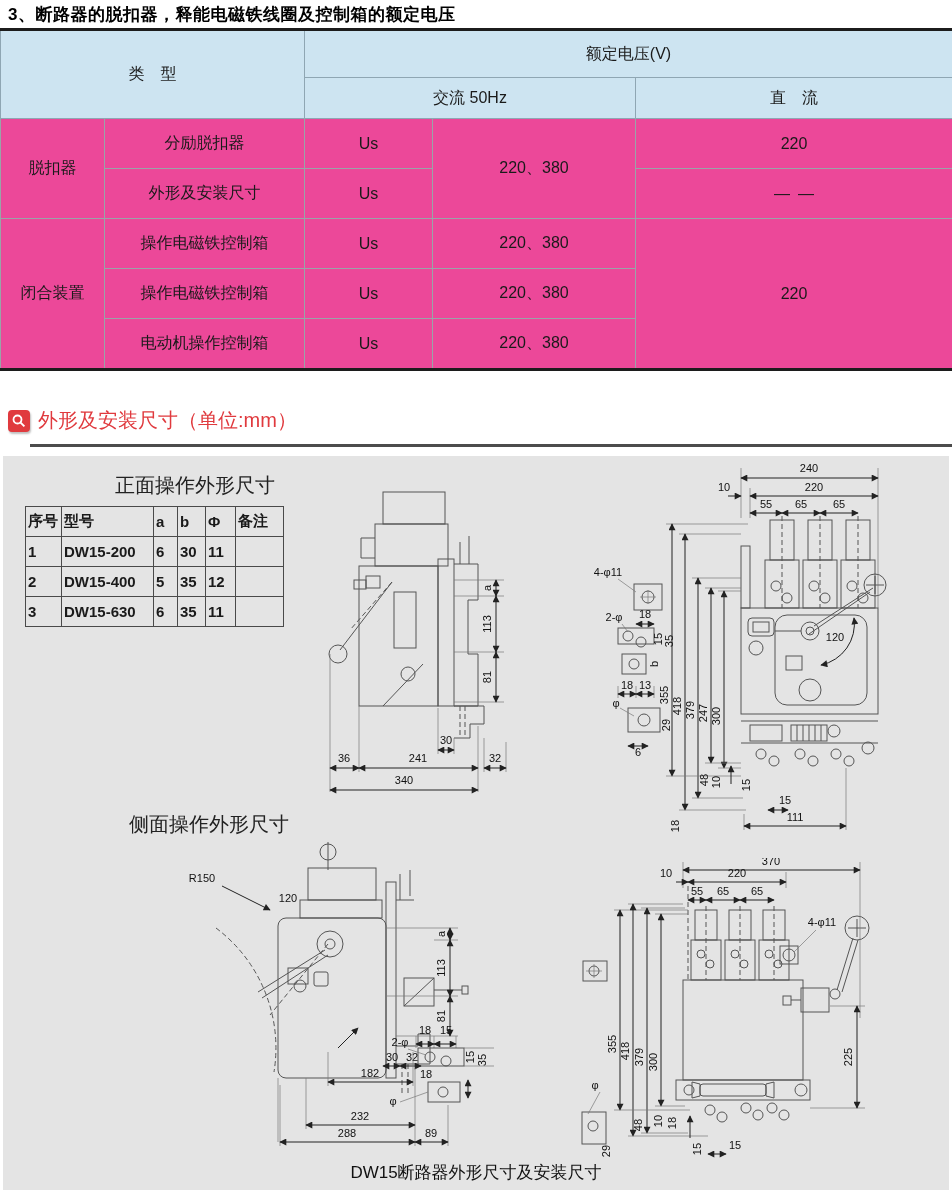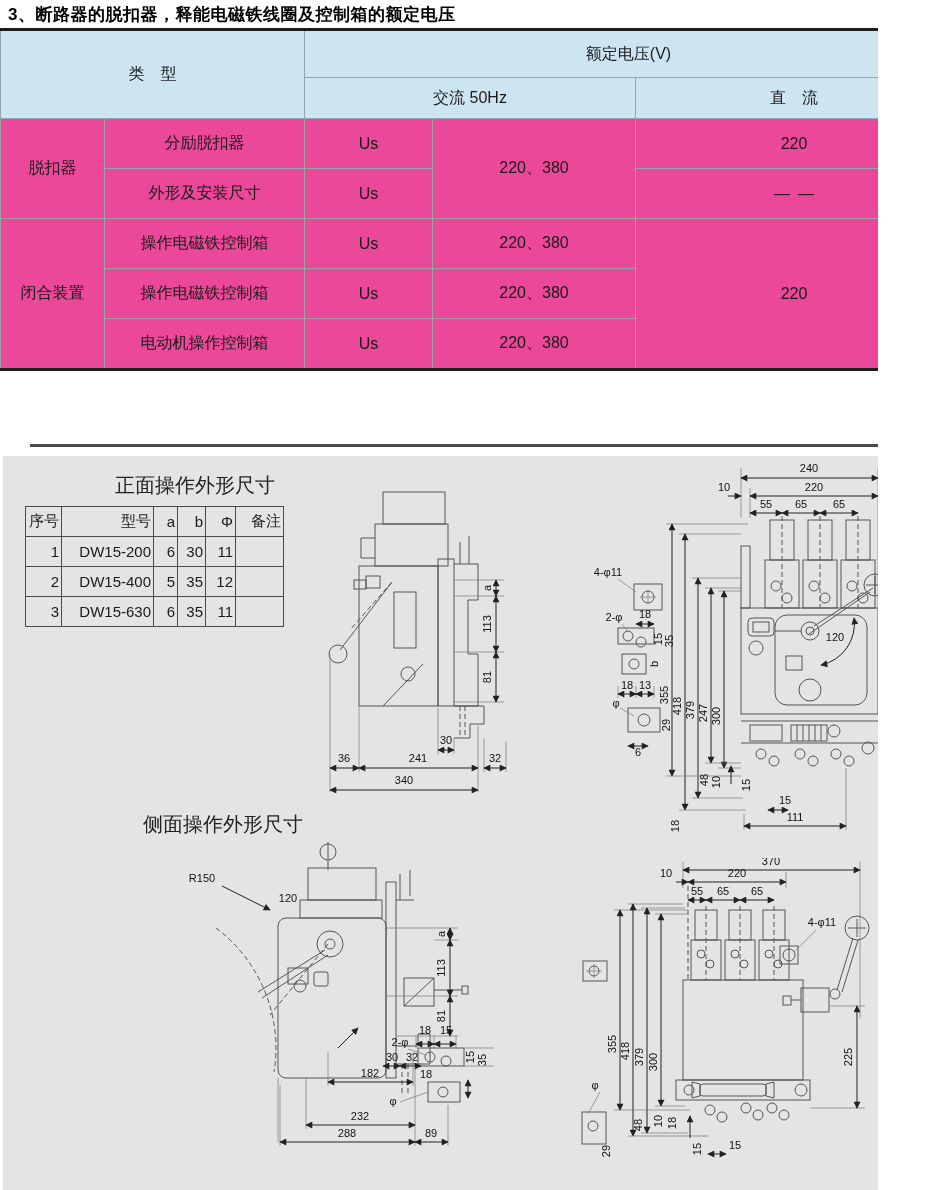--- a/index.html
+++ b/index.html
@@ -1,17 +1,17 @@
 <!DOCTYPE html>
 <html><head>
 <meta charset="utf-8">
 <style>
   html,body{margin:0;padding:0;background:#fff;}
   body{font-family:"Liberation Sans","DejaVu Sans",sans-serif;color:#111;}
-  .page{position:relative;width:878px;height:1190px;overflow:hidden;background:#fff;}
+  .page{position:relative;width:952px;height:1190px;overflow:hidden;background:#fff;}
 
   .page-title{position:absolute;top:3px;left:8px;font-size:17px;font-weight:bold;color:#000;letter-spacing:0.5px;}
 
   table.vtab{position:absolute;top:28px;left:0;border-collapse:collapse;table-layout:fixed;width:952px;
     border-top:3px solid #1c1c1c;border-bottom:3px solid #1c1c1c;}
   table.vtab th,table.vtab td{border:1px solid #9aa3a8;text-align:center;font-size:16px;font-weight:normal;color:#1a1a1a;padding:0;}
   table.vtab thead th{background:#cde4f1;border-color:#8fa6b3;}
   table.vtab tr.h1 th{height:46px;margin-left:25px;}
   table.vtab tr.h2 th{height:40px;}
   table.vtab tbody td{height:49px;background:#ec4899;}
@@ -19,25 +19,25 @@
   .note{position:absolute;top:378px;left:6px;font-size:16px;color:#111;}
 
   .sec-head{position:absolute;top:407px;left:8px;display:flex;align-items:center;}
   .sec-ico{width:22px;height:22px;background:#e03a3e;border-radius:4px;display:flex;align-items:center;justify-content:center;box-shadow:1px 2px 2px rgba(0,0,0,.25);}
   .sec-txt{margin-left:8px;font-size:20px;color:#e03a3e;}
   .sec-rule{position:absolute;top:444px;left:30px;width:922px;height:3px;background:#4c4c4c;}
 
   .panel{position:absolute;top:456px;left:3px;width:946px;height:734px;background:#e4e4e4;}
   .dlabel{position:absolute;font-size:20px;color:#222;}
   .dlabel.front{left:112px;top:16px;}
-  .dlabel.side{left:140px;top:355px;}
+  .dlabel.side{left:126px;top:355px;}
   .caption{position:absolute;left:0;right:0;bottom:6px;text-align:center;font-size:17px;color:#111;}
 
   table.dtab{position:absolute;left:22px;top:50px;border-collapse:collapse;table-layout:fixed;}
-  table.dtab th,table.dtab td{border:1px solid #4a4a4a;font-size:15px;font-weight:normal;text-align:right;color:#1a1a1a;height:29px;padding:0 2px;background:transparent;}
+  table.dtab th,table.dtab td{border:1px solid #4a4a4a;font-size:15px;font-weight:bold;text-align:left;color:#1a1a1a;height:29px;padding:0 2px;background:transparent;}
 
   svg.draw{position:absolute;}
   .sh{fill:none;stroke:#555;stroke-width:1;}
   .shd{fill:none;stroke:#555;stroke-width:1;stroke-dasharray:5 3;}
   .dim{fill:none;stroke:#222;stroke-width:1;}
   .ext{fill:none;stroke:#787878;stroke-width:0.7;}
   text.dl{font-size:11px;fill:#111;text-anchor:middle;font-family:"Liberation Sans","DejaVu Sans",sans-serif;}
 </style>
 </head>
 <body>
@@ -91,20 +91,29 @@
       </tr>
       <tr>
         <td>电动机操作控制箱</td>
         <td>Us</td>
         <td>220、380</td>
       </tr>
     </tbody>
   </table>
 
 
+  <div class="sec-head">
+    <span class="sec-ico">
+      <svg width="16" height="16" viewBox="0 0 16 16">
+          <circle cx="6.5" cy="6.5" r="4" fill="none" stroke="#fff" stroke-width="1.8"></circle>
+          <line x1="9.6" y1="9.6" x2="13.4" y2="13.4" stroke="#fff" stroke-width="2"></line>
+        </svg>
+    </span>
+    <span class="sec-txt">外形及安装尺寸（单位:mm）</span>
+  </div>
   <div class="sec-rule"></div>
 
   <div class="panel">
 
     <div class="dlabel front">正面操作外形尺寸</div>
     <div class="dlabel side">侧面操作外形尺寸</div>
 
     <table class="dtab">
       <colgroup>
           <col style="width:36px">
@@ -552,15 +561,16 @@
         <text class="dl" transform="translate(143 291) rotate(-90)">15</text>
         <line class="dim" x1="150" y1="296" x2="168" y2="296" marker-start="url(#arrD)" marker-end="url(#arrD)"></line>
         <text class="dl" x="177" y="291">15</text>
         <line class="ext" x1="272" y1="148" x2="307" y2="148"></line>
           <line class="ext" x1="252" y1="250" x2="307" y2="250"></line>
         <line class="dim" x1="299" y1="148" x2="299" y2="250" marker-start="url(#arrD)" marker-end="url(#arrD)"></line>
         <text class="dl" transform="translate(294 199) rotate(-90)">225</text>
       </g>
     </svg>
 
+    <div class="caption">DW15断路器外形尺寸及安装尺寸</div>
   </div>
 
 </div>
 
 </body></html>

